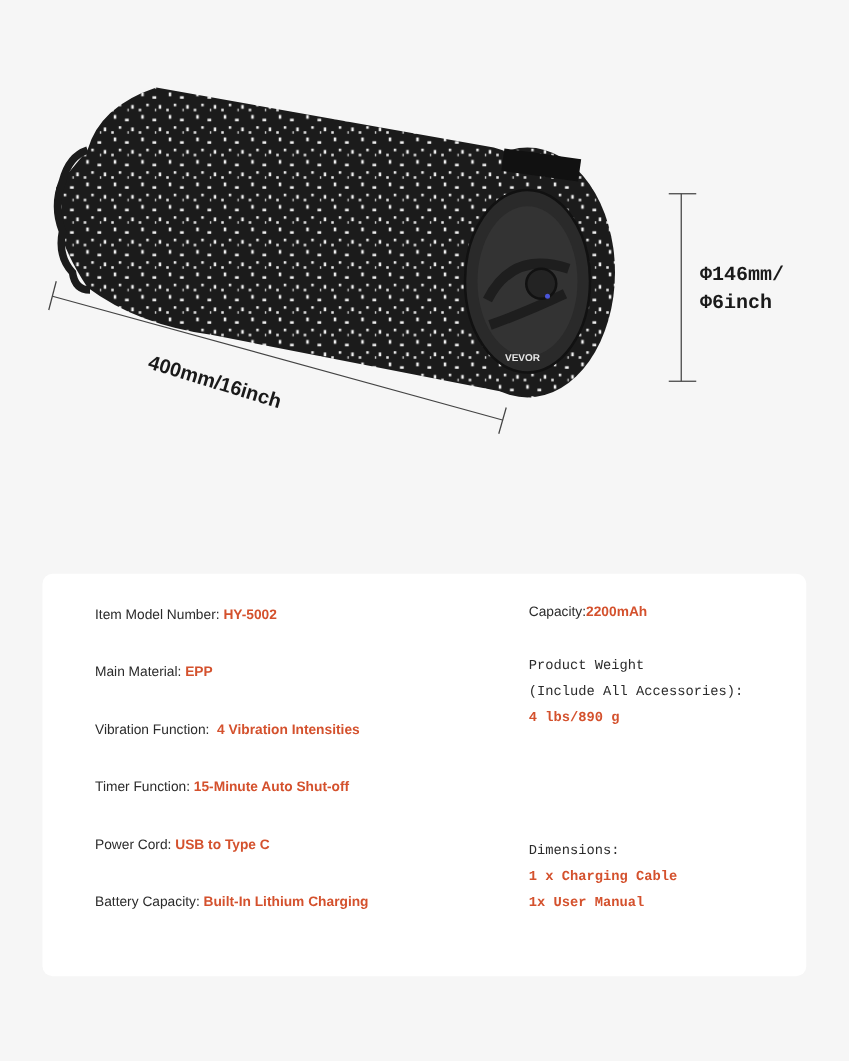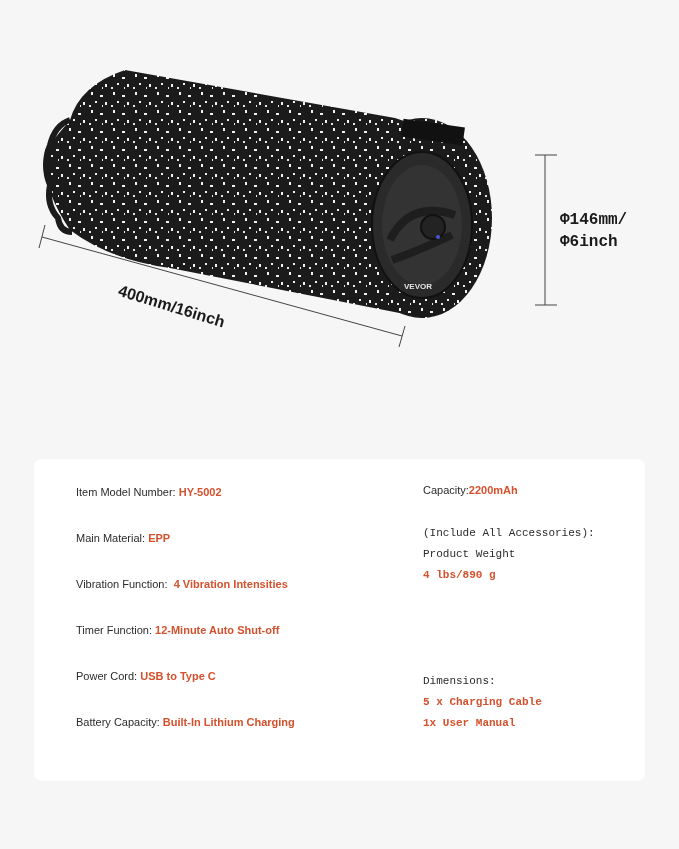--- a/index.html
+++ b/index.html
@@ -79,40 +79,40 @@
     <div class="row" style="top:23px">
       <span class="lbl">Item Model Number: </span><span class="val">HY-5002</span>
     </div>
     <div class="row" style="top:69px">
       <span class="lbl">Main Material: </span><span class="val">EPP</span>
     </div>
     <div class="row" style="top:115px">
       <span class="lbl" style="white-space:pre">Vibration Function:  </span><span class="val">4 Vibration Intensities</span>
     </div>
     <div class="row" style="top:161px">
-      <span class="lbl">Timer Function: </span><span class="val">12-Minute Auto Shut-off</span>
+      <span class="lbl">Timer Function: </span><span class="val">15-Minute Auto Shut-off</span>
     </div>
     <div class="row" style="top:207px">
       <span class="lbl">Power Cord: </span><span class="val">USB to Type C</span>
     </div>
     <div class="row" style="top:253px">
       <span class="lbl">Battery Capacity: </span><span class="val">Built-In Lithium Charging</span>
     </div>
   </div>
 
   <div class="col col-right">
     <div class="row" style="top:21px">
       <span class="lbl">Capacity:</span><span class="val">2200mAh</span>
     </div>
     <div class="row" style="top:64px; line-height:21px">
+      <span class="lbl blk">Product Weight</span>
       <span class="lbl blk">(Include All Accessories):</span>
-      <span class="lbl blk">Product Weight</span>
       <span class="val blk">4 lbs/890 g</span>
     </div>
     <div class="row" style="top:149px; line-height:21px">
     </div>
     <div class="row" style="top:212px; line-height:21px">
       <span class="lbl blk">Dimensions:</span>
-      <span class="val blk">5 x Charging Cable</span>
+      <span class="val blk">1 x Charging Cable</span>
       <span class="val blk">1x User Manual</span>
     </div>
   </div>
 </div>
 
 </body></html>

